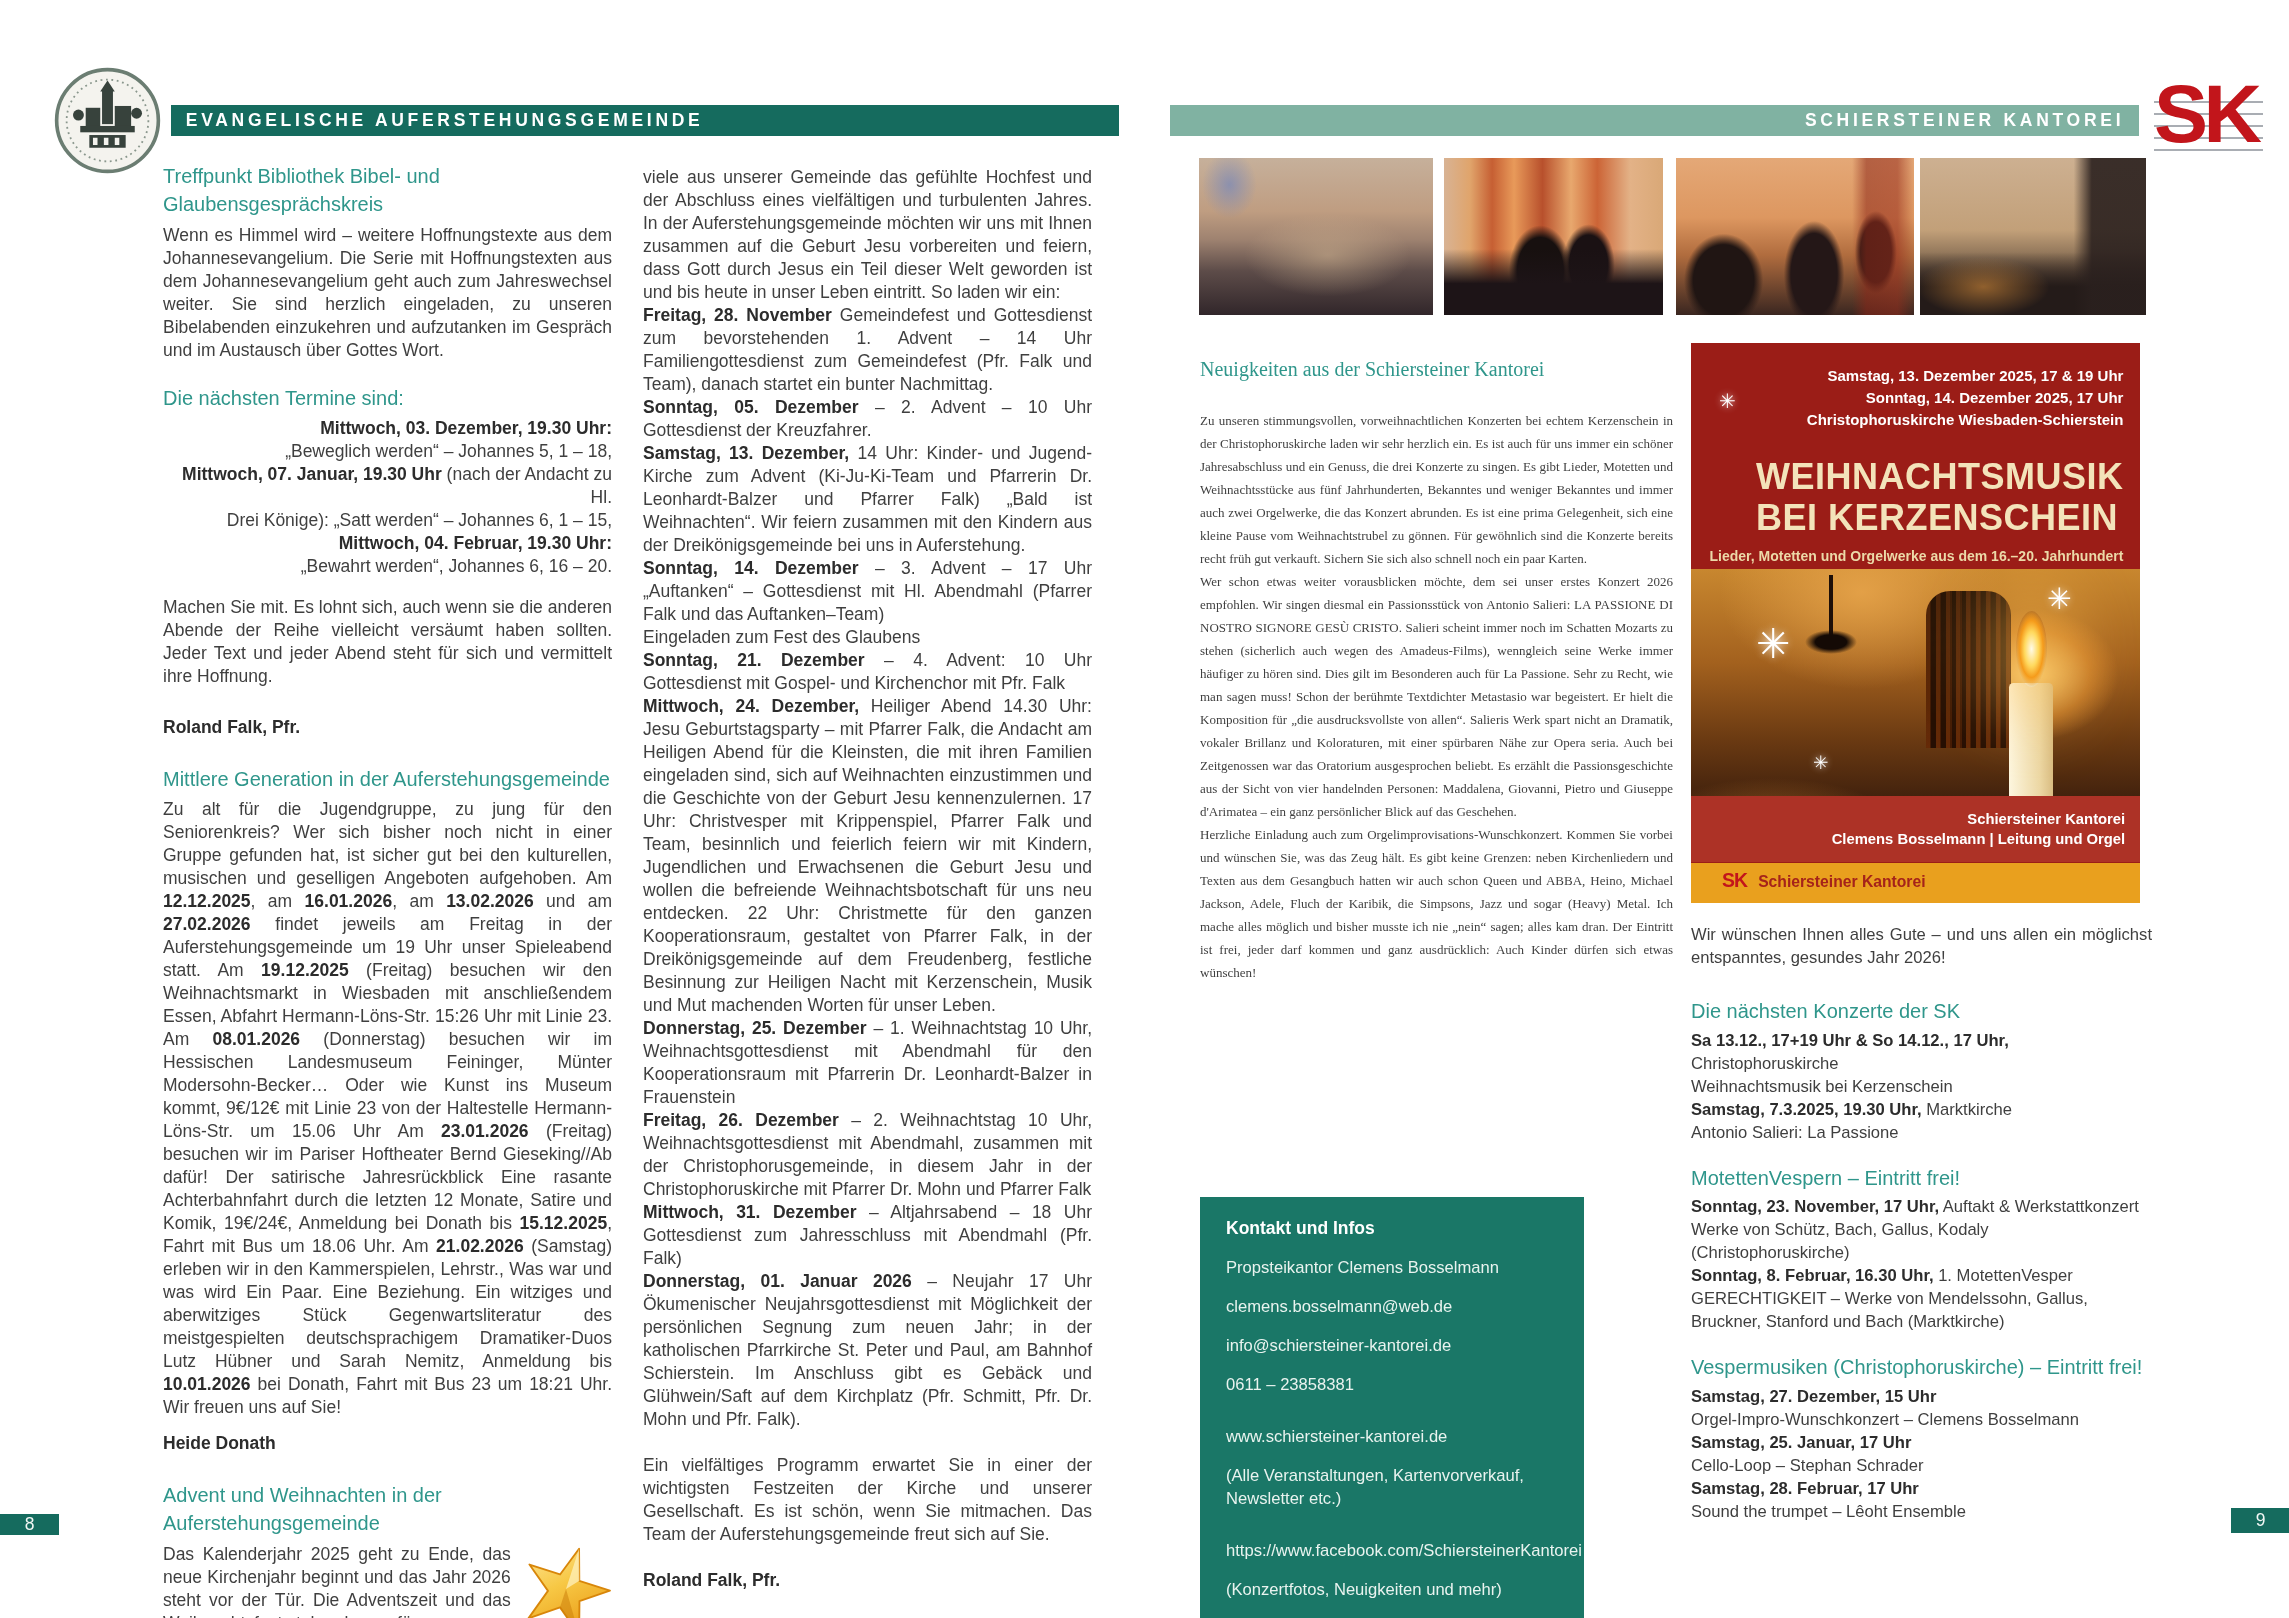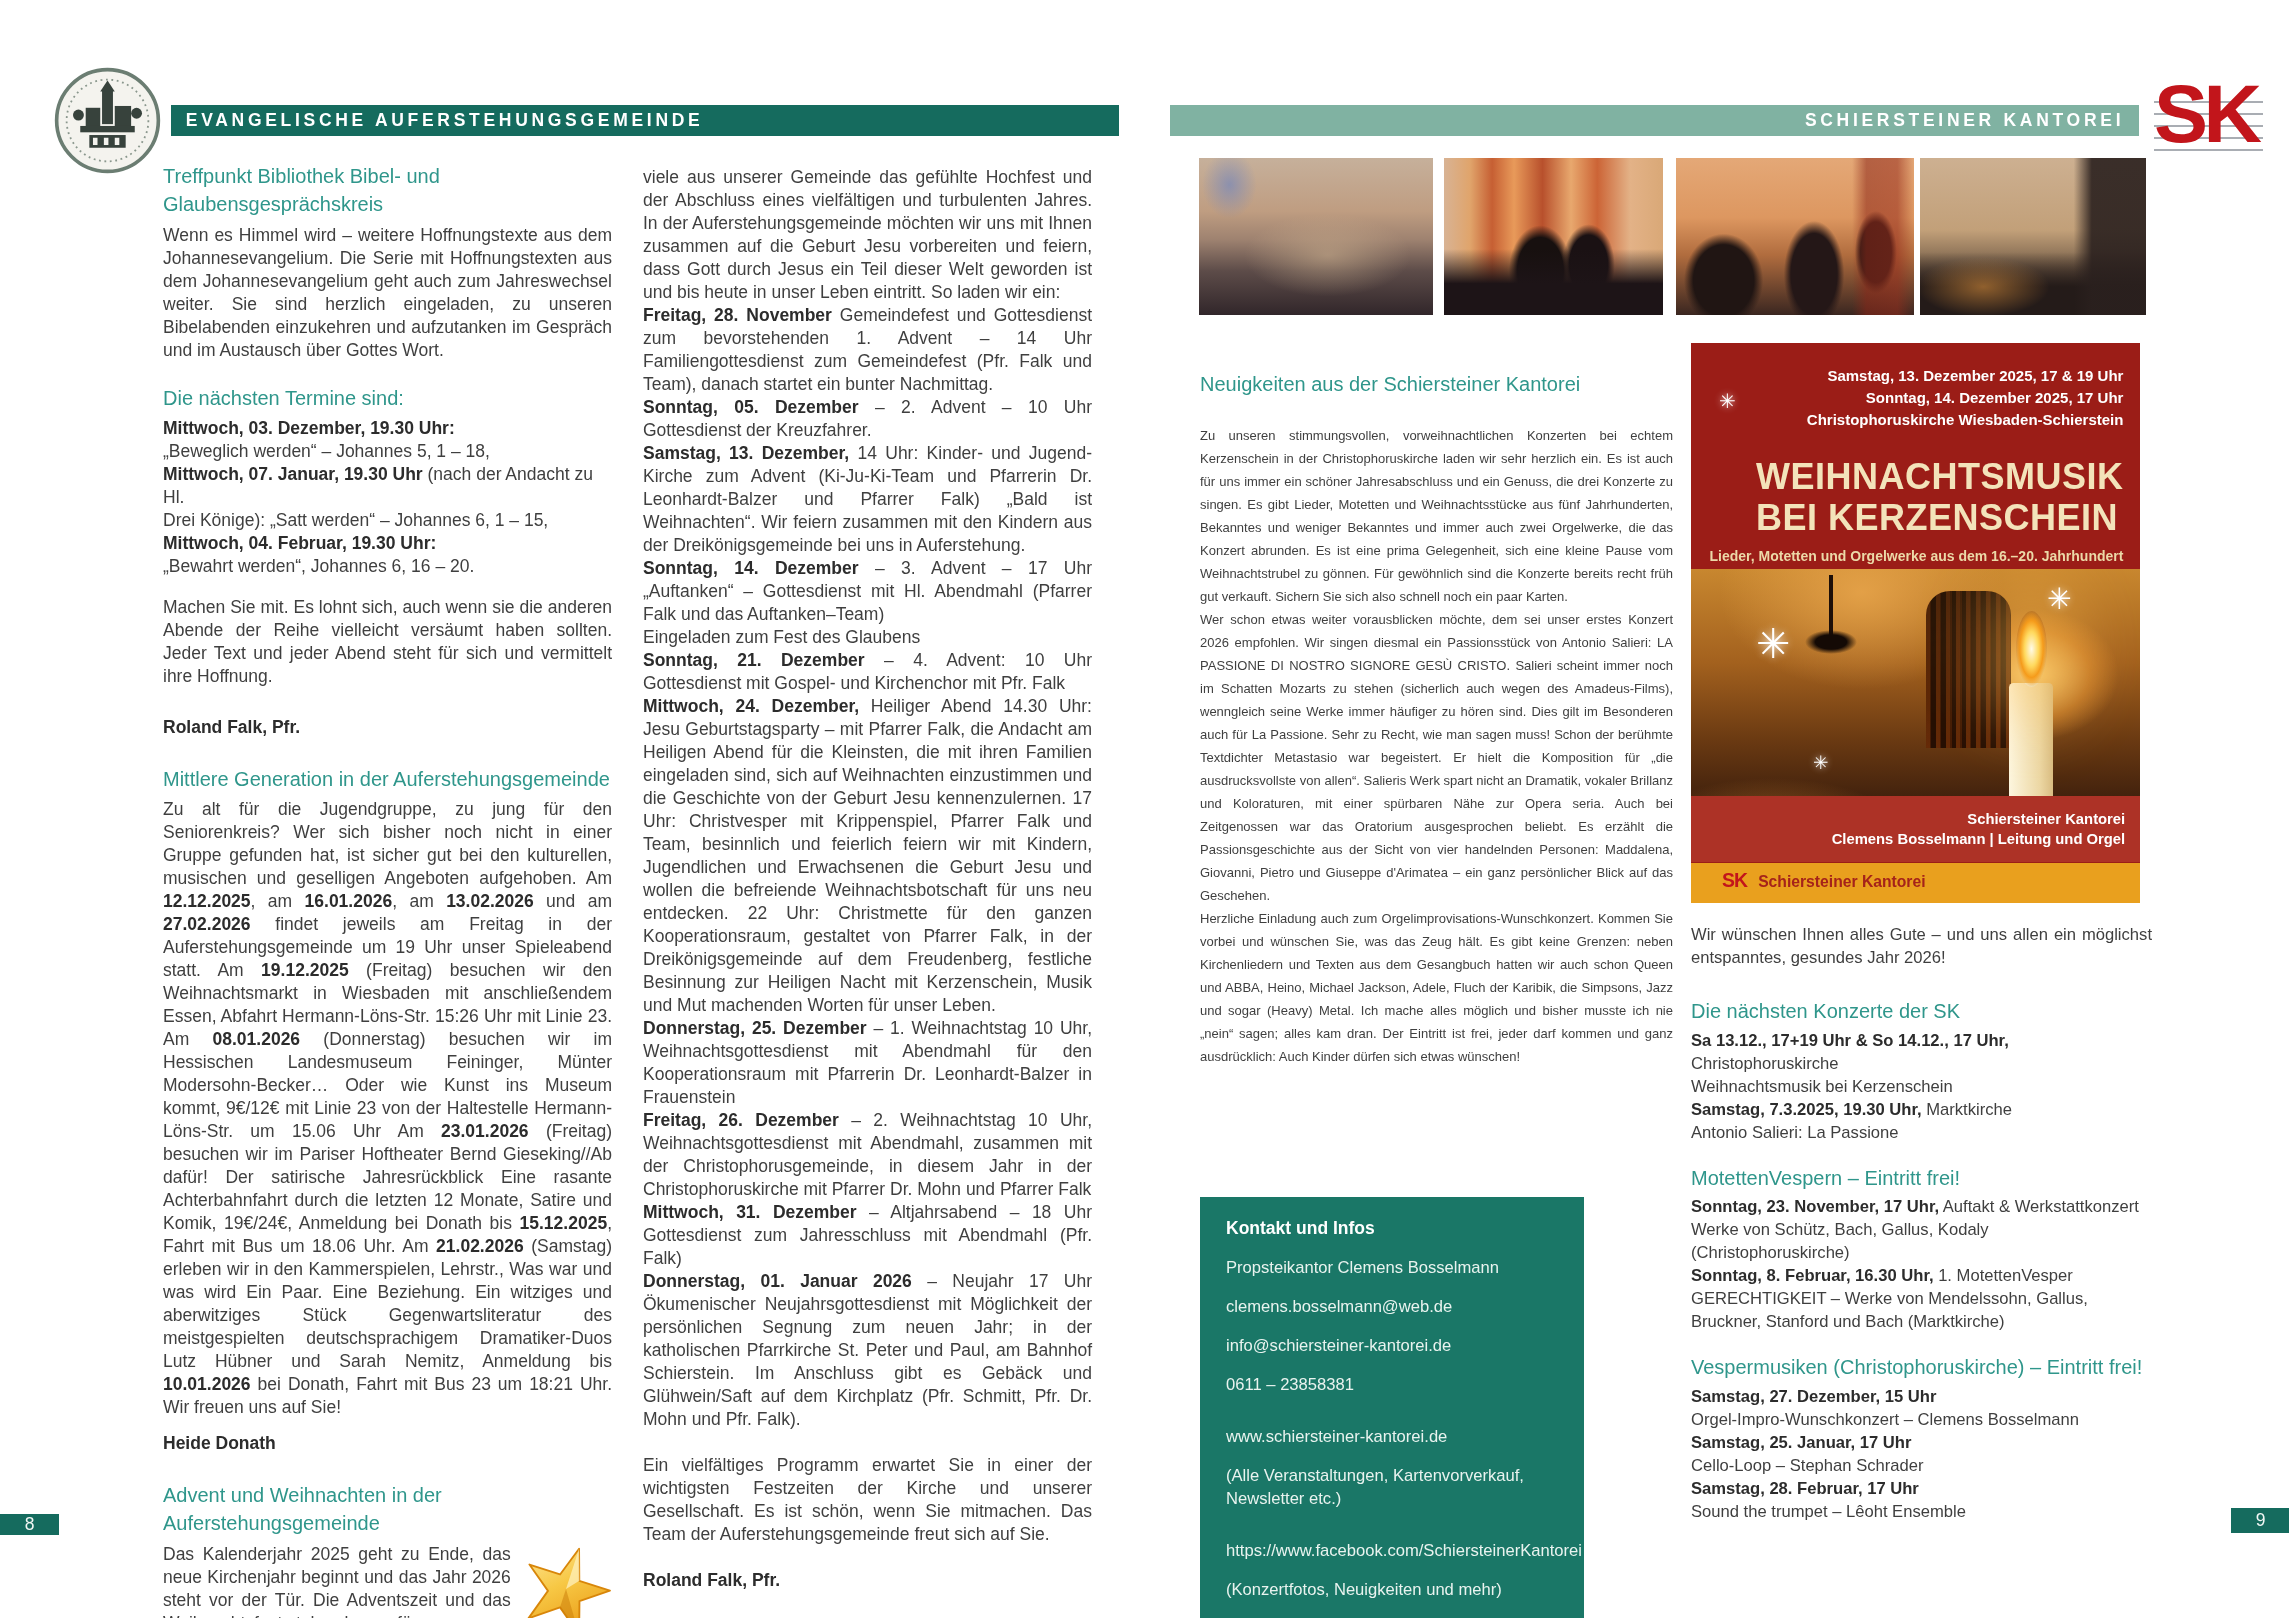--- a/index.html
+++ b/index.html
@@ -18,31 +18,31 @@
   
   .sk-logo{position:absolute;left:2154px;top:79px;width:109px;height:83px;}
   .sk-staff{position:absolute;left:0;right:0;top:22px;height:51px;
             background:repeating-linear-gradient(180deg,#a9adb3 0 1.8px,transparent 1.8px 12px);}
   .sk-letters{position:absolute;left:0;top:-7.4px;font-size:81px;line-height:85px;font-weight:bold;
               color:#c2151b;letter-spacing:-4.6px;}
   
   .col{position:absolute;}
   .col1{left:163px;top:162px;width:449px;}
   .col2{left:643px;top:166px;width:449px;}
-  .newscol{left:1200px;top:370px;width:473px;}
+  .newscol{left:1200px;top:355px;width:473px;font-family:Liberation Serif, serif;}
   .rightcol{left:1691px;top:923px;width:461px;}
   .body,.event,.line{font-size:17.5px;line-height:23px;}
   .newscol .body{font-size:13px;}
   .justify{text-align:justify;}
   .heading{color:#2f968b;font-size:20px;line-height:28px;font-weight:normal;margin:0;}
   .sig{font-weight:bold;color:#2c2c2c;}
   b{color:#2c2c2c;}
   .mt6{margin-top:5.5px;}.mt14{margin-top:13px;}.mt19{margin-top:17.5px;}.mt22{margin-top:20px;}
   .mt24{margin-top:22px;}.mt25{margin-top:23px;}.mt28{margin-top:26px;}.mt30{margin-top:28px;}
-  .termine-line{font-size:17.5px;line-height:23px;}
+  .termine-line{font-size:17.5px;line-height:23px;text-align:right;}
   .event{text-align:justify;}
   
   .gold-star{float:right;width:92px;height:92px;margin:0 0 3.7px 9.2px;}
   
   .photo{position:absolute;top:158px;height:157px;}
   .ph1{left:1199px;width:234px;background:
        radial-gradient(42px 52px at 13% 17%,rgba(122,137,184,.75),transparent 65%),
        radial-gradient(111px 55px at 55% 62%,rgba(216,187,150,.5),transparent 75%),
        linear-gradient(180deg,#c6b09b 0%,#bf9d81 34%,#9e8270 52%,#5d4c49 72%,#31262a 100%);}
   .ph2{left:1444px;width:219px;background:

